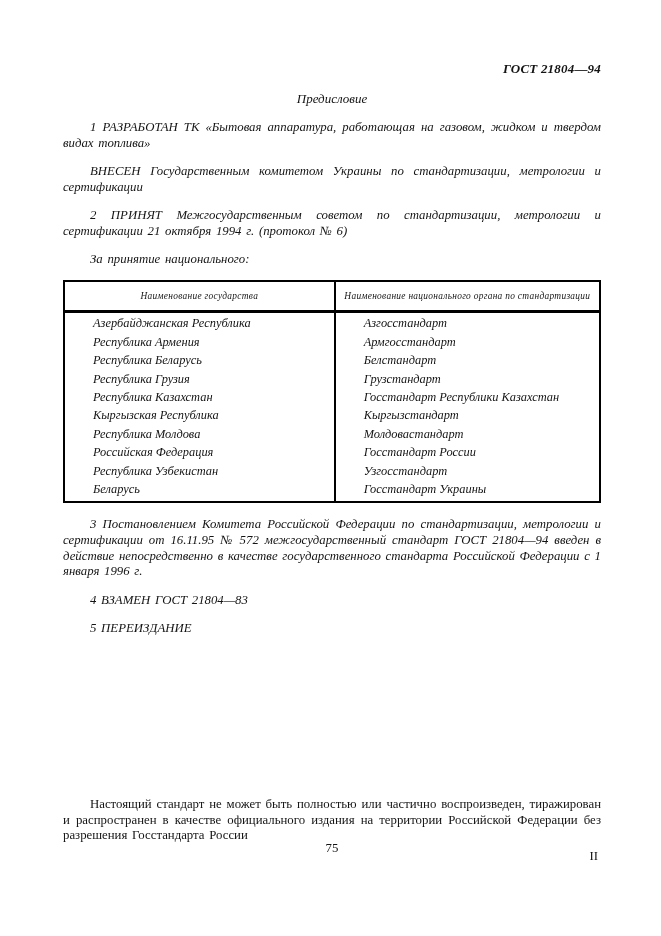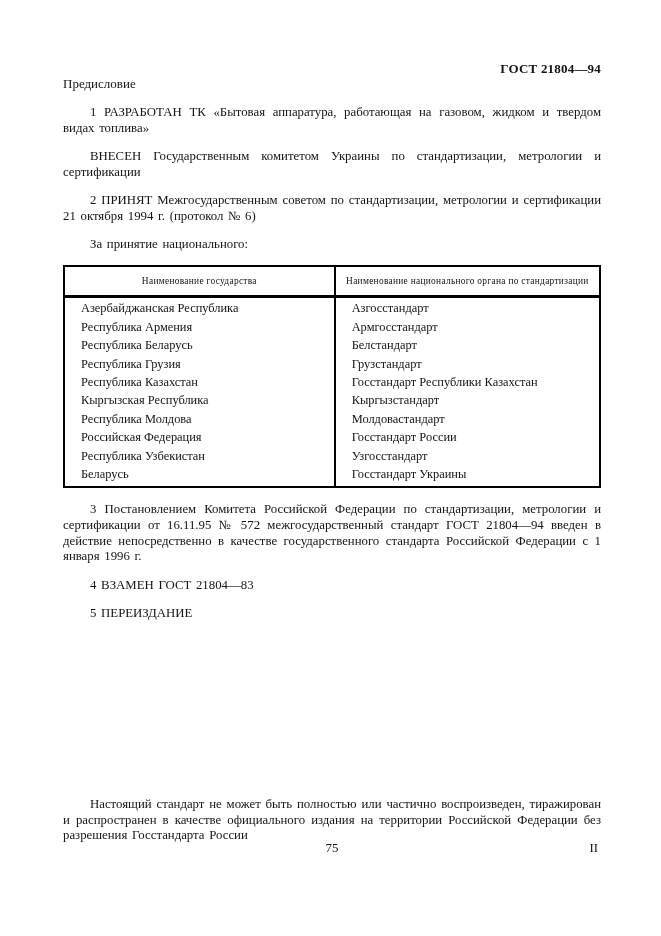--- a/index.html
+++ b/index.html
@@ -11,32 +11,34 @@
     background: #ffffff;
     font-family: "Liberation Serif", serif;
     color: #141414;
     overflow: hidden;
   }
   .content {
     position: absolute;
     left: 63px;
     top: 61px;
     width: 538px;
+    font-style: italic;
   }
   .doc-ref {
     text-align: right;
     font-weight: bold;
     font-size: 13px;
     line-height: 15px;
     letter-spacing: 0.2px;
   }
   .doc-title {
-    text-align: left;
+    text-align: center;
     font-size: 13px;
     line-height: 15px;
+    margin-top: 15px;
   }
   .para {
     font-size: 12.8px;
     line-height: 15.6px;
     text-align: justify;
     text-indent: 27px;
     margin-top: 11px;
     word-spacing: 1.5px;
   }
   .para.first { margin-top: 14px; }
@@ -53,21 +55,21 @@
     letter-spacing: 0.3px;
     text-align: center;
     padding: 9px 4px;
     border: 2px solid #000;
     border-bottom: 3px solid #000;
   }
   .vote-table td {
     font-size: 12.4px;
     line-height: 13.4px;
     vertical-align: top;
-    padding: 2px 4px 3px 16px;
+    padding: 2px 4px 3px 28px;
     border-left: 2px solid #000;
     border-right: 2px solid #000;
     border-bottom: 2px solid #000;
   }
   .vote-table col.c1 { width: 50.5%; }
   .vote-table tr.body-row td { border-top: 0; border-bottom: 0; }
   .vote-table tr.body-row.last td { border-bottom: 2px solid #000; padding-bottom: 5px; }
   .vote-table tr.body-row.first td { padding-top: 4px; }
   .footer-note {
     position: absolute;
@@ -84,21 +86,21 @@
     position: absolute;
     left: 63px;
     top: 841px;
     width: 538px;
     font-size: 12.8px;
     text-align: center;
   }
   .sheet-numeral {
     position: absolute;
     right: 3px;
-    top: 0;
+    top: 8px;
   }
 </style>
 </head>
 <body>
 
 <div class="page">
   <div class="content">
 
     <div class="doc-ref">ГОСТ 21804—94</div>
 

